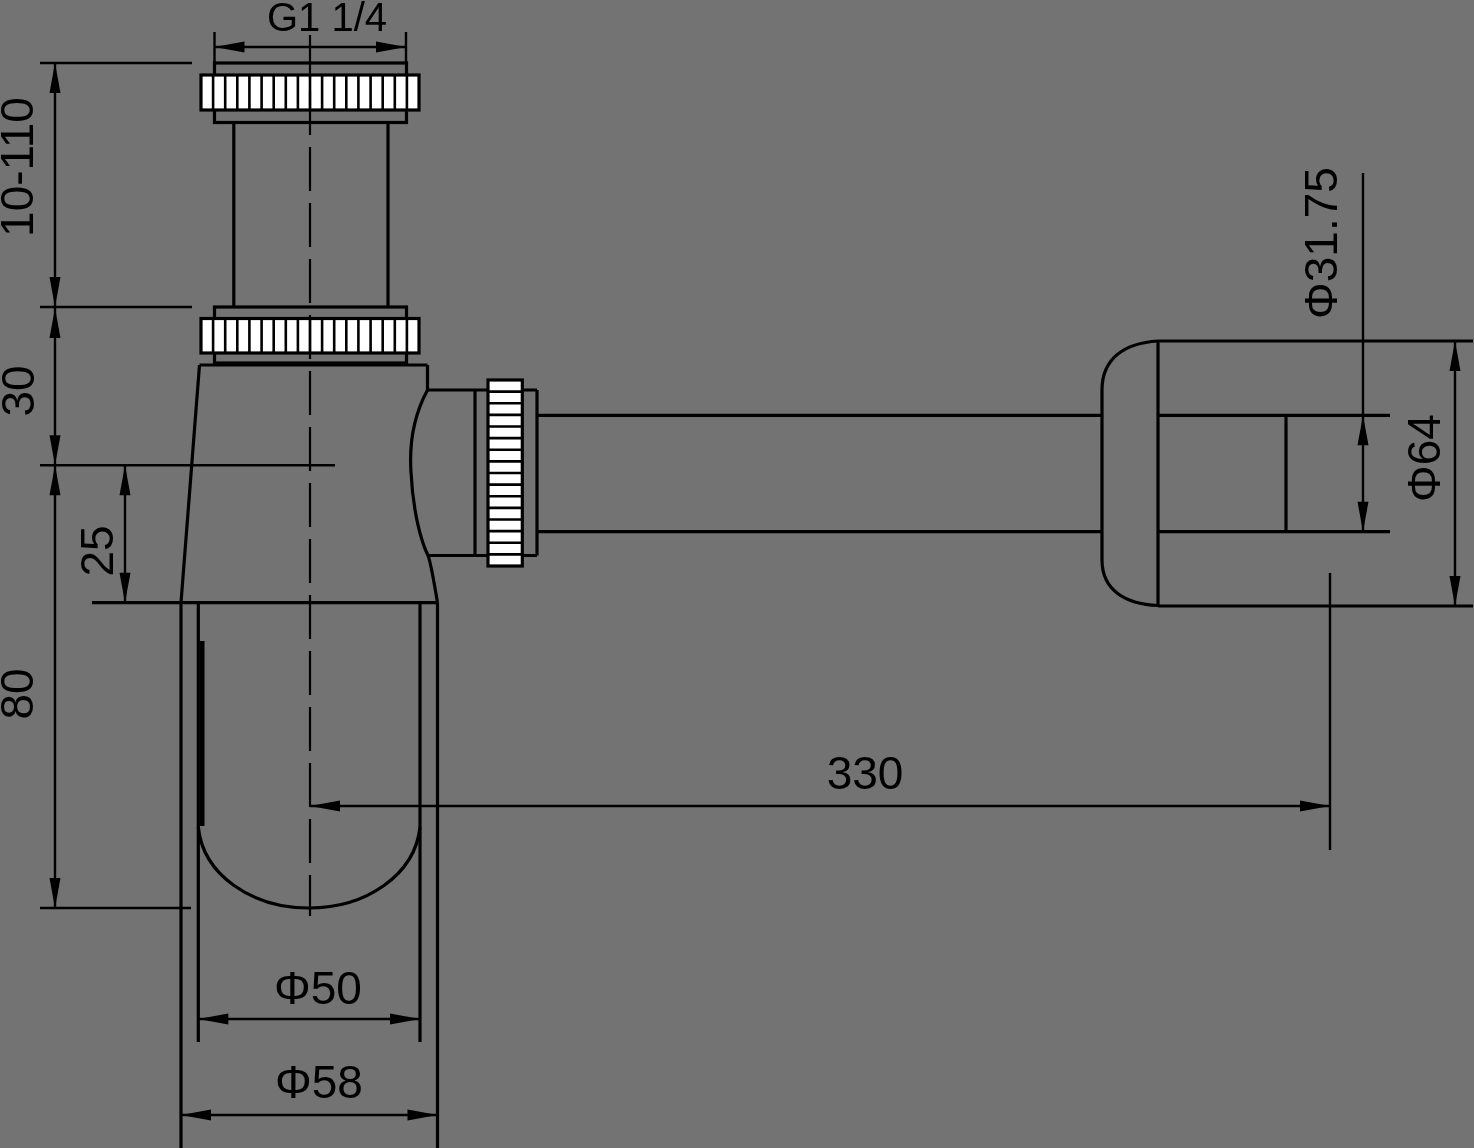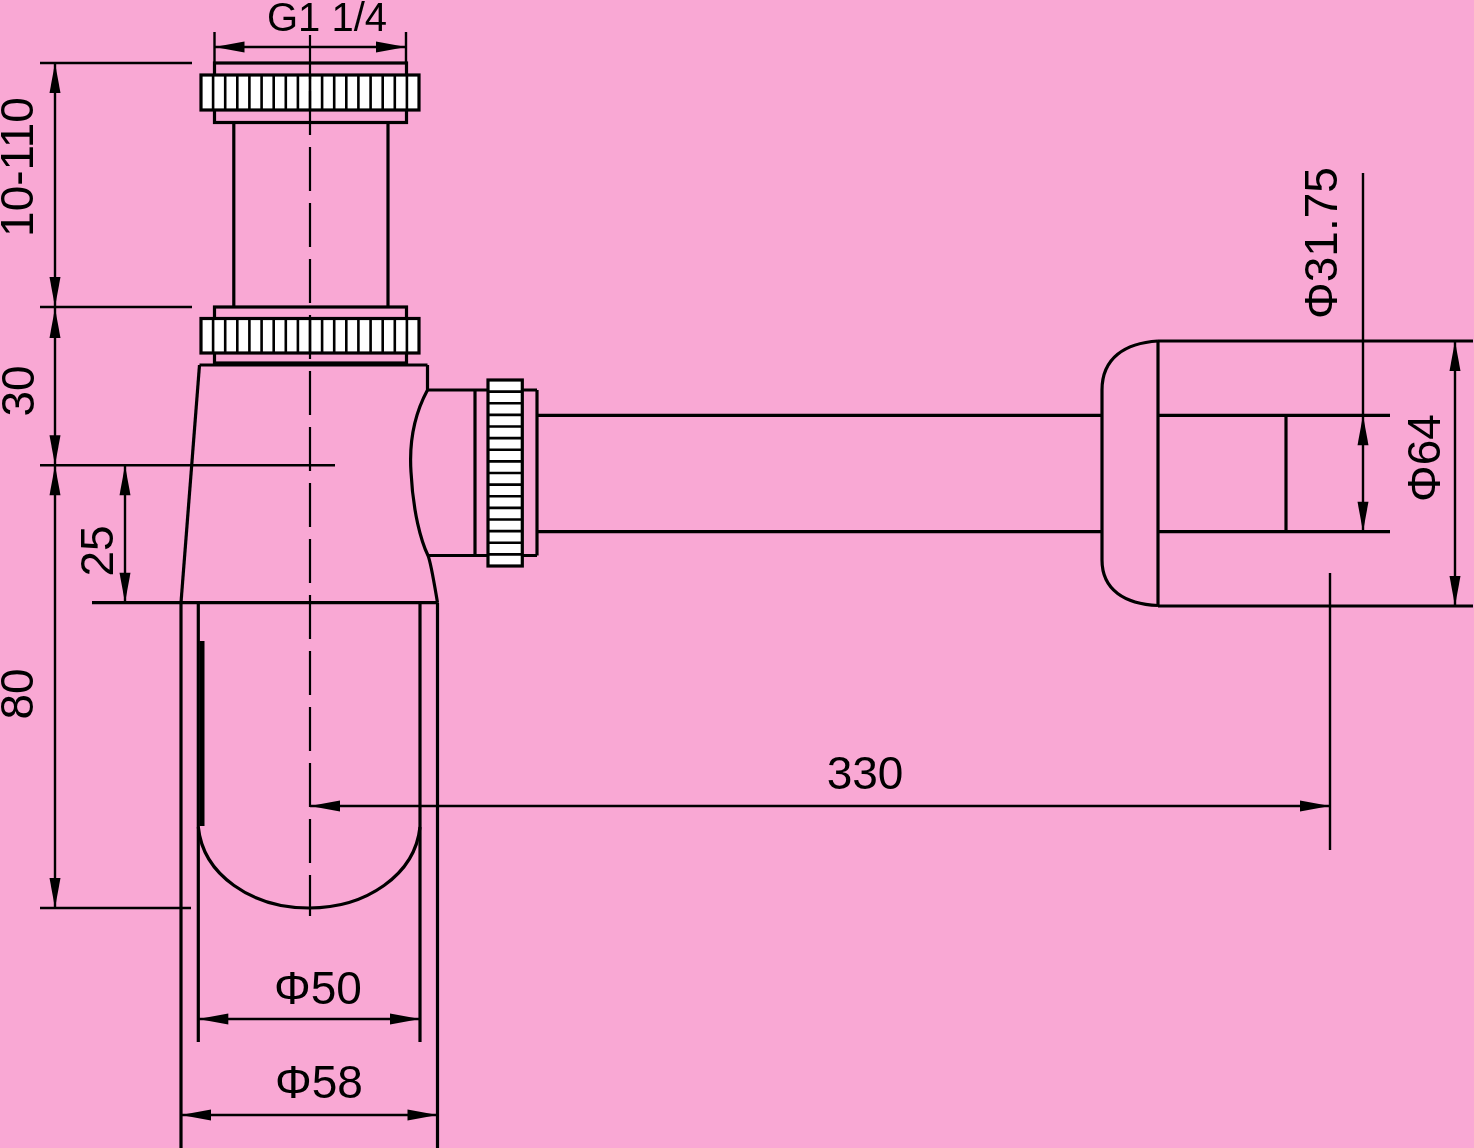--- a/index.html
+++ b/index.html
@@ -1,16 +1,16 @@
 <!DOCTYPE html>
 <html><head>
 <meta charset="utf-8">
 <style>
   html,body{margin:0;padding:0;background:#ffffff;}
-  .stage{position:relative;width:1474px;height:1148px;background:#f9a8d4;overflow:hidden;}
+  .stage{position:relative;width:1474px;height:1148px;background:#737373;overflow:hidden;}
   svg{display:block;}
   text{font-family:"Liberation Sans","DejaVu Sans",sans-serif;fill:#000;}
   .dim-text{font-size:46px;}
   .dim-text-sm{font-size:40px;}
 </style>
 </head>
 <body>
 
 <div class="stage">
 <svg width="1474" height="1148" viewBox="0 0 1474 1148" xmlns="http://www.w3.org/2000/svg">

